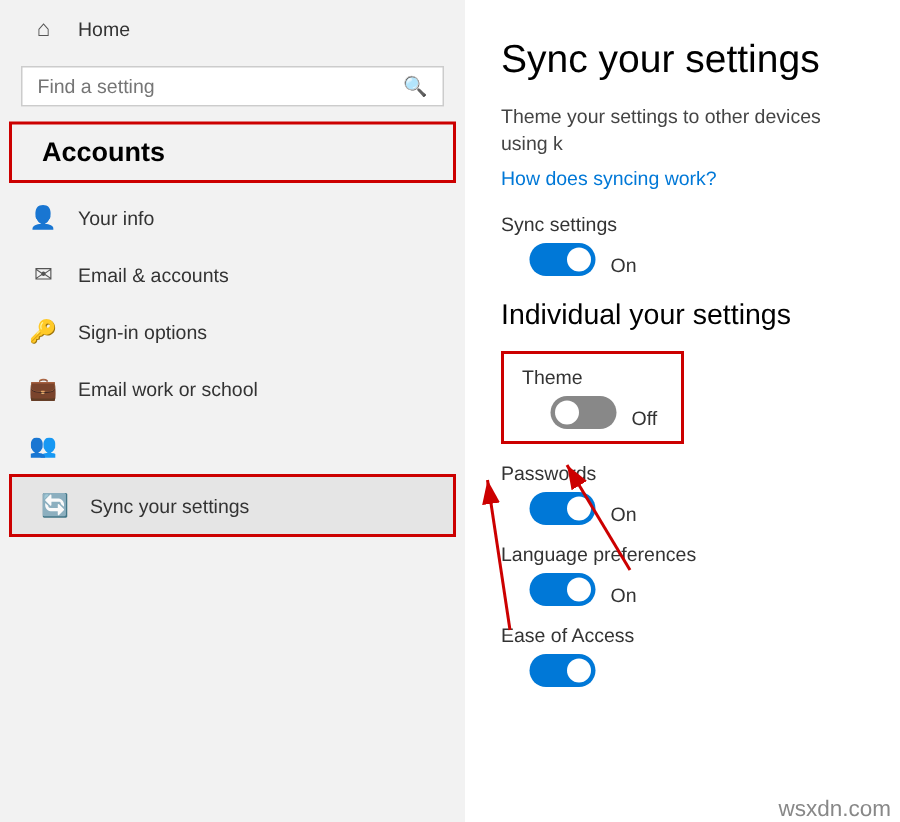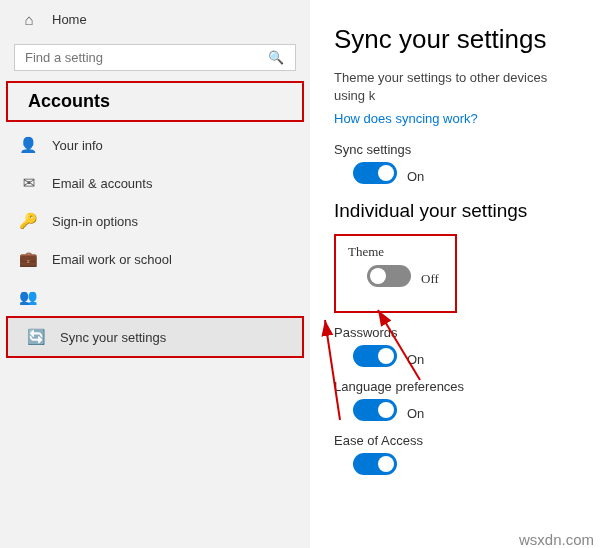--- a/index.html
+++ b/index.html
@@ -170,23 +170,22 @@
       font-size: 19px;
       font-weight: 300;
       color: #000;
       margin: 16px 0 12px 0;
     }
 
     
     .theme-box {
       border: 2px solid #cc0000;
       display: inline-block;
-      padding: 8px 16px 24px 12px;
+      padding: 8px 16px 8px 12px;
       margin-bottom: 12px;
-      font-family: Liberation Serif, serif;
     }
 
     
     .annotation-overlay {
       position: absolute;
       top: 0; left: 0;
       width: 100%; height: 100%;
       pointer-events: none;
     }
 

